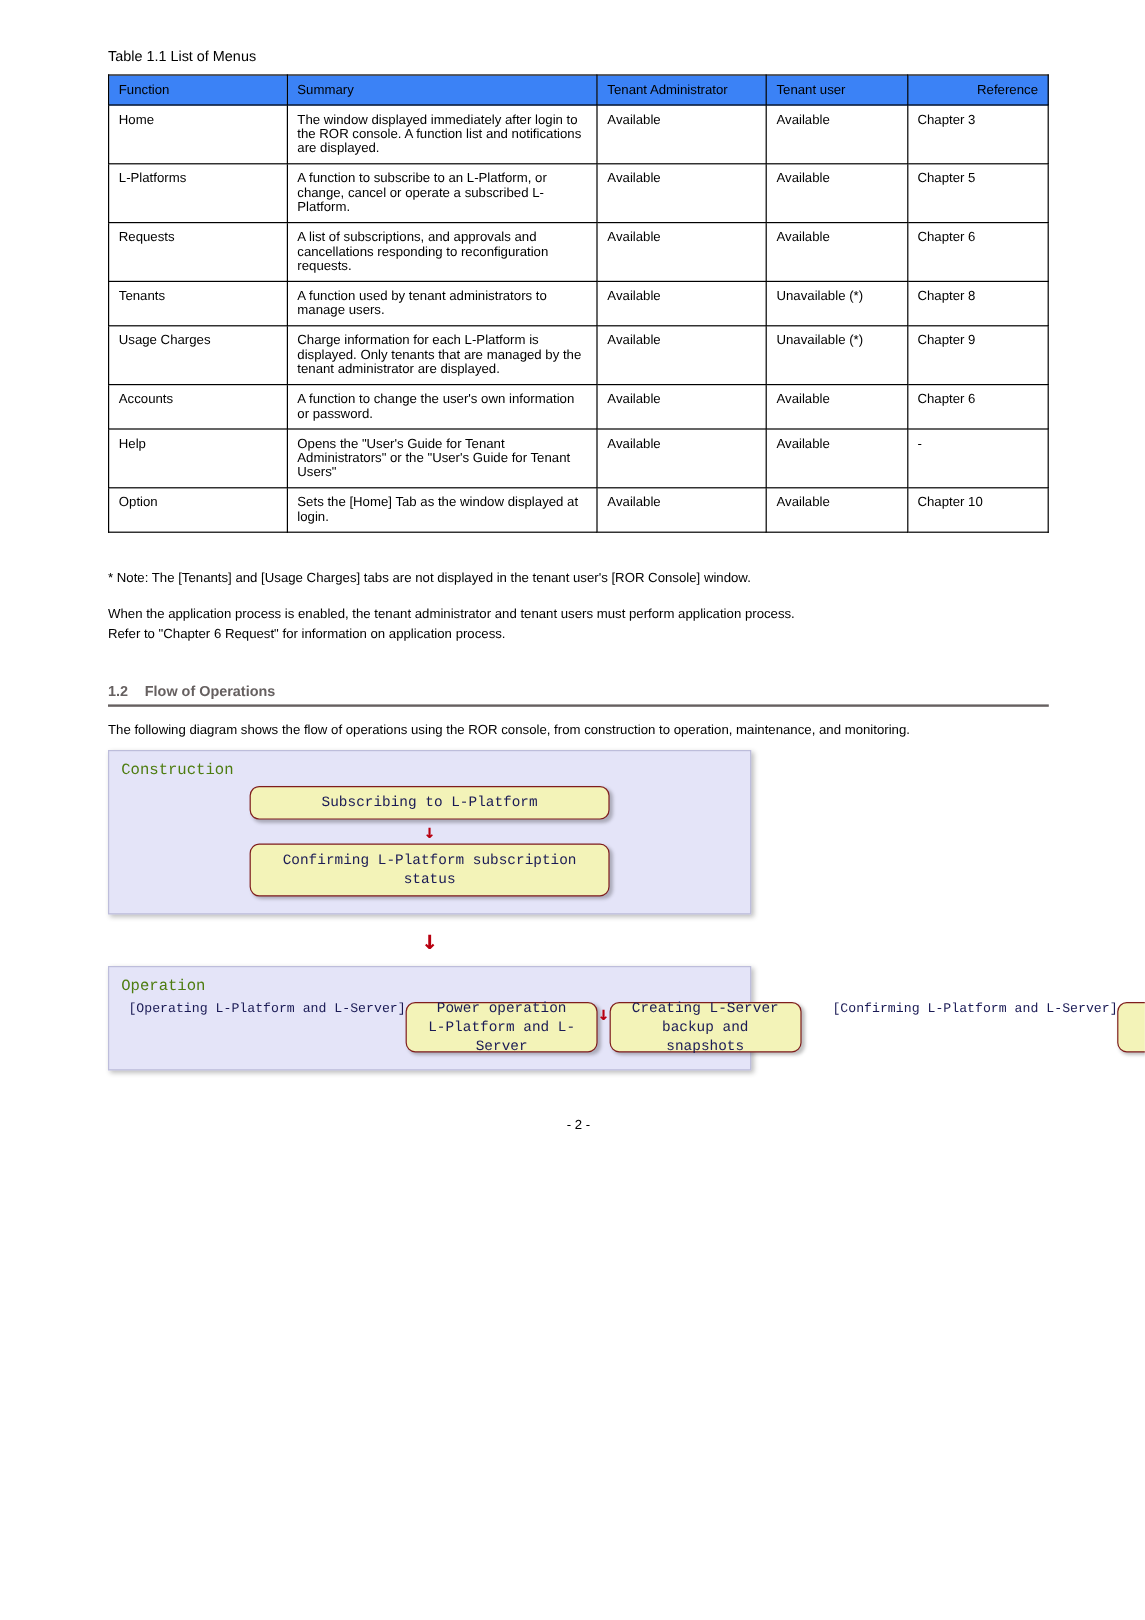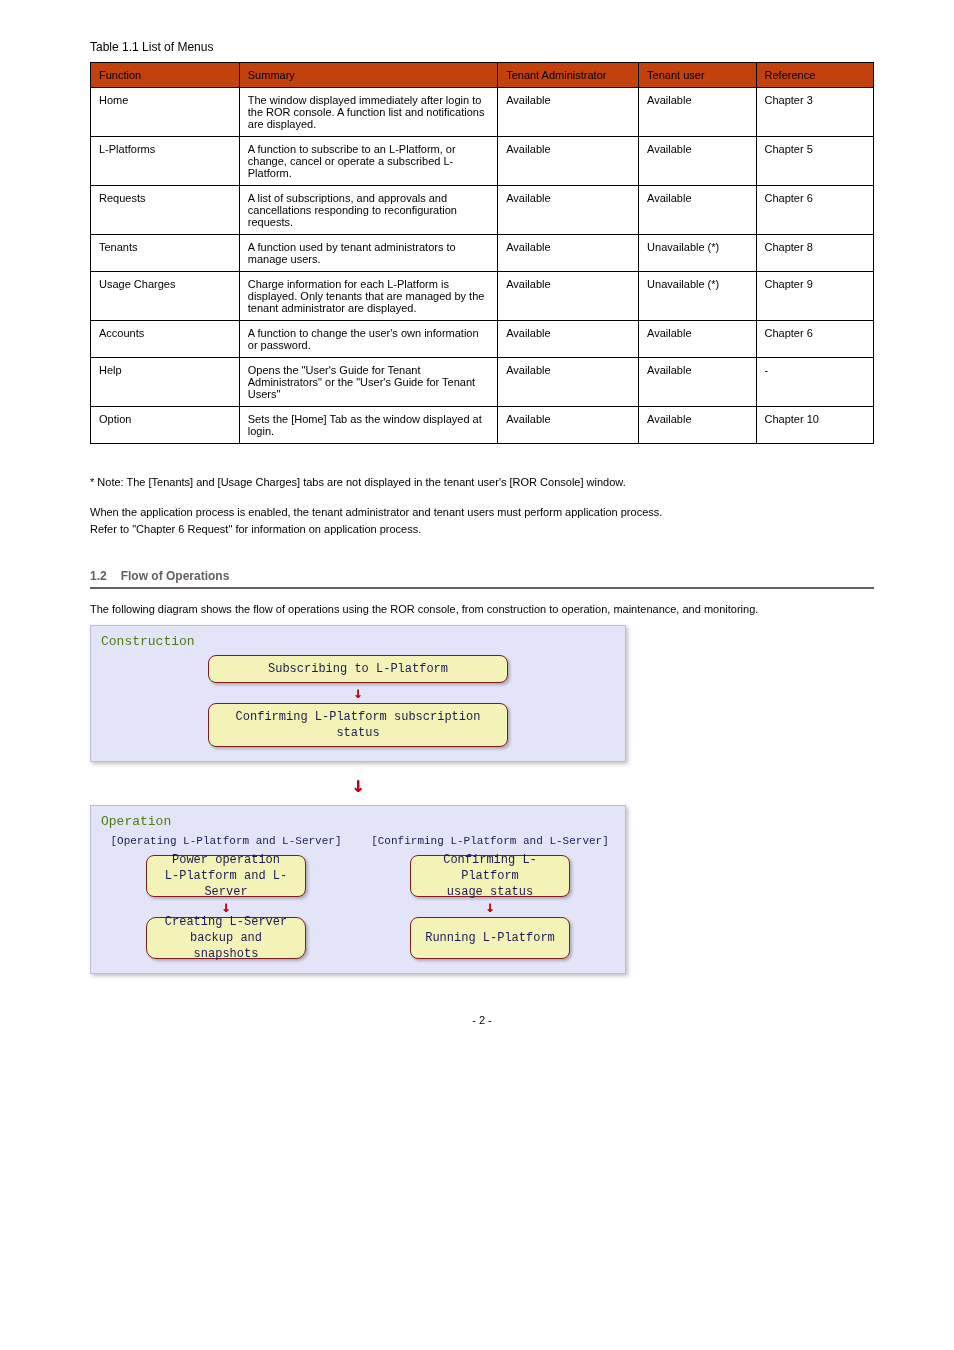--- a/index.html
+++ b/index.html
@@ -22,27 +22,27 @@
     }
     th, td {
       border: 1px solid #000;
       padding: 6px 8px;
       text-align: left;
       vertical-align: top;
       font-size: 11px;
       font-weight: normal;
     }
     th {
-      background: #c2410c;
+      background: #3b82f6;
     }
     .col1 { width: 19%; }
     .col2 { width: 33%; }
     .col3 { width: 18%; }
     .col4 { width: 15%; }
-    .col5 { width: 15%; }
+    .col5 { width: 15%; text-align: right; }
     .para {
       font-size: 11px;
       line-height: 1.6;
       margin-bottom: 12px;
     }
     .section-heading {
       font-size: 12px;
       font-weight: bold;
       color: #666060;
       border-bottom: 2px solid #666060;
@@ -113,22 +113,21 @@
     }
     .yb-wide { width: 300px; }
     .op-columns {
       display: flex;
       gap: 26px;
       padding: 0 6px;
     }
     .op-col {
       flex: 1;
       display: flex;
-      flex-direction: column;
-      align-items: center;
+      align-items: flex-start;
     }
     .op-col-title {
       font-family: "MS Gothic", "Courier New", monospace;
       font-size: 11px;
       color: #1a1a55;
       margin-bottom: 8px;
       white-space: nowrap;
     }
     .yb-op {
       width: 160px;
@@ -241,21 +240,21 @@
   <div class="arrow-big" style="width:536px;">↓</div>
 
   <div class="phase-box">
     <div class="phase-label">Operation</div>
     <div class="op-columns">
       <div class="op-col">
         <div class="op-col-title">[Operating L-Platform and L-Server]</div>
         <div class="yellow-box yb-op" style="white-space:pre-line;">Power operation
 L-Platform and L-Server</div>
         <div class="arrow-small">↓</div>
-        <div class="yellow-box yb-op" style="white-space:pre-line;border-radius:10px;">Creating L-Server
+        <div class="yellow-box yb-op" style="white-space:pre-line;">Creating L-Server
 backup and snapshots</div>
       </div>
       <div class="op-col">
         <div class="op-col-title">[Confirming L-Platform and L-Server]</div>
         <div class="yellow-box yb-op" style="white-space:pre-line;">Confirming L-Platform
 usage status</div>
         <div class="arrow-small">↓</div>
         <div class="yellow-box yb-op">Running L-Platform</div>
       </div>
     </div>

